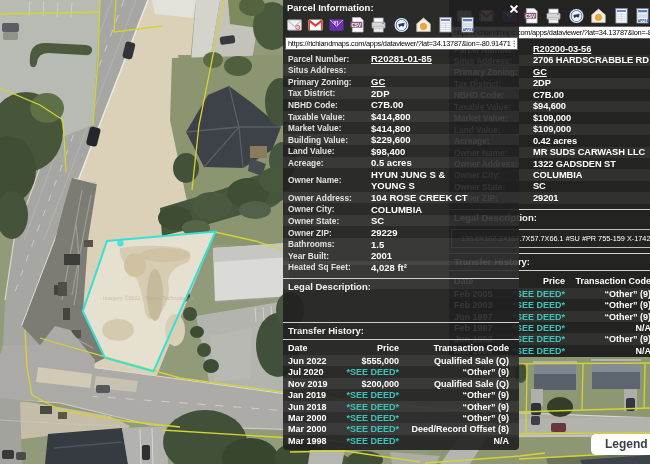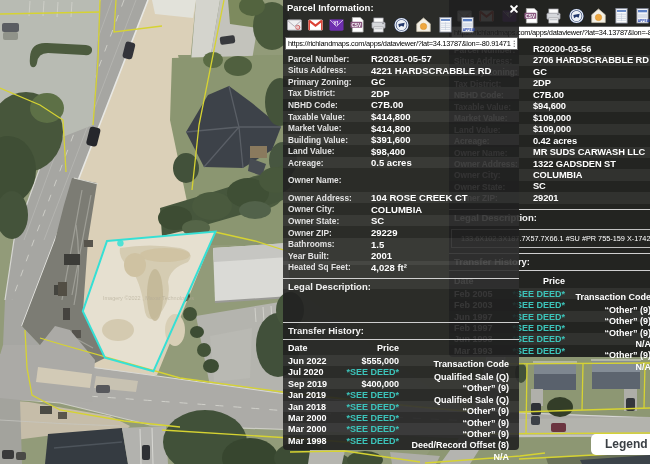--- a/index.html
+++ b/index.html
@@ -9,29 +9,29 @@
 #p2{left:449px;width:211px;height:357px;border-bottom-left-radius:4px;background:rgba(26,26,26,0.92)}
 #p1{left:283px;width:236px;height:450px;border-bottom-left-radius:4px;border-bottom-right-radius:4px}
 .ptitle{position:absolute;left:4px;top:2px;font-size:9.5px;font-weight:bold;color:#fff;white-space:nowrap}
 .urlbar{position:absolute;background:#fff;color:#000;font-size:7.4px;letter-spacing:-0.25px;line-height:11px;white-space:nowrap;overflow:hidden;padding-left:2px;border:1px solid #666}
 .row{position:absolute;left:0;width:100%;height:11.6px}
 .row.lt{background:rgba(255,255,255,0.065)}
 .lab{position:absolute;left:5px;top:1px;font-size:8.3px;font-weight:bold;color:#e2e2e2;white-space:nowrap}
 .val{position:absolute;top:0.5px;font-size:9.5px;font-weight:bold;color:#fff;white-space:nowrap}
 #p1 .val{left:88px}
 #p2 .val{left:84px;font-size:9.3px;letter-spacing:-0.1px}
-.u{}
+.u{text-decoration:underline}
 .hr{position:absolute;left:0;width:100%;height:1px;background:#cfcfcf}
 .sech{position:absolute;left:5px;font-size:9.5px;font-weight:bold;color:#f0f0f0;white-space:nowrap}
 .lbox{position:absolute;border:1px solid #c0c0c0;font-size:7.3px;color:#fff;white-space:nowrap;overflow:hidden;padding-left:4px}
 .trow{position:absolute;left:0;width:100%;height:11.4px;font-size:9px;font-weight:bold}
 .trow.lt{background:rgba(255,255,255,0.065)}
 .td1{position:absolute;left:5px;top:1px;white-space:nowrap}
 .td2{position:absolute;top:1px;text-align:right;white-space:nowrap}
-.td3{position:absolute;top:17px;text-align:left;white-space:nowrap}
+.td3{position:absolute;top:1px;text-align:left;white-space:nowrap}
 #p1 .td2{left:36px;width:80px}
 #p1 .td3{right:10px}
 #p2 .td2{left:36px;width:80px}
 #p2 .td3{right:9px}
 .sd{color:#3cc4ba}
 .icons{position:absolute;left:0;top:0}
 .ic{position:absolute;width:15px;height:16px}
 #closex{position:absolute;left:226px;top:4px;width:9px;height:9px}
 #closex i{position:absolute;left:3.5px;top:-0.5px;width:2.1px;height:10px;background:#fff;border-radius:1px}
 #closex i.a{transform:rotate(45deg)}
@@ -465,25 +465,24 @@
             <rect x="2" y="0.5" width="12" height="15.5" fill="#fdfdfd" stroke="#7a8090" stroke-width="0.9"></rect>
             <rect x="3.2" y="2" width="9.6" height="2.6" fill="#5b7fc4"></rect>
             <rect x="3.2" y="6" width="9.6" height="5" fill="#d8dee8"></rect>
             <text x="2.8" y="14.8" font-size="3.6" font-weight="bold" fill="#2b49b0">APPEAL</text>
           </svg></div>
       </div>
   <div class="urlbar" style="left:2px;top:37px;width:229px;height:11px">https://richlandmaps.com/apps/dataviewer/?lat=34.13787&amp;lon=-80.91471⋮</div>
   <div id="p1rows">
         <div class="row" style="top:52.5px;height:11.6px">
           <span class="lab" style="top:1px">Parcel Number:</span>
-          <span class="val"><span class="u">R20281-05-57</span></span>
+          <span class="val"><span class="u">R20281-01-85</span></span>
         </div>
         <div class="row lt" style="top:64.1px;height:11.6px">
           <span class="lab" style="top:1px">Situs Address:</span>
-          <span class="val">4221 HARDSCRABBLE RD</span>
         </div>
         <div class="row" style="top:75.69999999999999px;height:11.6px">
           <span class="lab" style="top:1px">Primary Zoning:</span>
           <span class="val"><span class="u">GC</span></span>
         </div>
         <div class="row lt" style="top:87.29999999999998px;height:11.6px">
           <span class="lab" style="top:1px">Tax District:</span>
           <span class="val">2DP</span>
         </div>
         <div class="row" style="top:98.89999999999998px;height:11.6px">
@@ -493,32 +492,33 @@
         <div class="row lt" style="top:110.49999999999997px;height:11.6px">
           <span class="lab" style="top:1px">Taxable Value:</span>
           <span class="val">$414,800</span>
         </div>
         <div class="row" style="top:122.09999999999997px;height:11.6px">
           <span class="lab" style="top:1px">Market Value:</span>
           <span class="val">$414,800</span>
         </div>
         <div class="row lt" style="top:133.69999999999996px;height:11.6px">
           <span class="lab" style="top:1px">Building Value:</span>
-          <span class="val">$391,600</span>
+          <span class="val">$229,600</span>
         </div>
         <div class="row" style="top:145.29999999999995px;height:11.6px">
           <span class="lab" style="top:1px">Land Value:</span>
           <span class="val">$98,400</span>
         </div>
         <div class="row lt" style="top:156.89999999999995px;height:11.6px">
           <span class="lab" style="top:1px">Acreage:</span>
           <span class="val">0.5 acres</span>
         </div>
         <div class="row" style="top:168.49999999999994px;height:23.2px">
           <span class="lab" style="top:6px">Owner Name:</span>
+          <span class="val">HYUN JUNG S &amp;<br>YOUNG S</span>
         </div>
         <div class="row lt" style="top:191.69999999999993px;height:11.6px">
           <span class="lab" style="top:1px">Owner Address:</span>
           <span class="val">104 ROSE CREEK CT</span>
         </div>
         <div class="row" style="top:203.29999999999993px;height:11.6px">
           <span class="lab" style="top:1px">Owner City:</span>
           <span class="val">COLUMBIA</span>
         </div>
         <div class="row lt" style="top:214.89999999999992px;height:11.6px">
@@ -557,31 +557,31 @@
           <span class="td1">Jun 2022</span>
           <span class="td2">$555,000</span>
           <span class="td3">Qualified Sale (Q)</span>
         </div>
         <div class="trow" style="top:366.4px">
           <span class="td1">Jul 2020</span>
           <span class="td2"><span class="sd">*SEE DEED*</span></span>
           <span class="td3">“Other” (9)</span>
         </div>
         <div class="trow lt" style="top:377.79999999999995px">
-          <span class="td1">Sep 2019</span>
-          <span class="td2">$400,000</span>
+          <span class="td1">Nov 2019</span>
+          <span class="td2">$200,000</span>
           <span class="td3">Qualified Sale (Q)</span>
         </div>
         <div class="trow" style="top:389.19999999999993px">
           <span class="td1">Jan 2019</span>
           <span class="td2"><span class="sd">*SEE DEED*</span></span>
           <span class="td3">“Other” (9)</span>
         </div>
         <div class="trow lt" style="top:400.5999999999999px">
-          <span class="td1">Jan 2018</span>
+          <span class="td1">Jun 2018</span>
           <span class="td2"><span class="sd">*SEE DEED*</span></span>
           <span class="td3">“Other” (9)</span>
         </div>
         <div class="trow" style="top:411.9999999999999px">
           <span class="td1">Mar 2000</span>
           <span class="td2"><span class="sd">*SEE DEED*</span></span>
           <span class="td3">“Other” (9)</span>
         </div>
         <div class="trow lt" style="top:423.39999999999986px">
           <span class="td1">Mar 2000</span>

